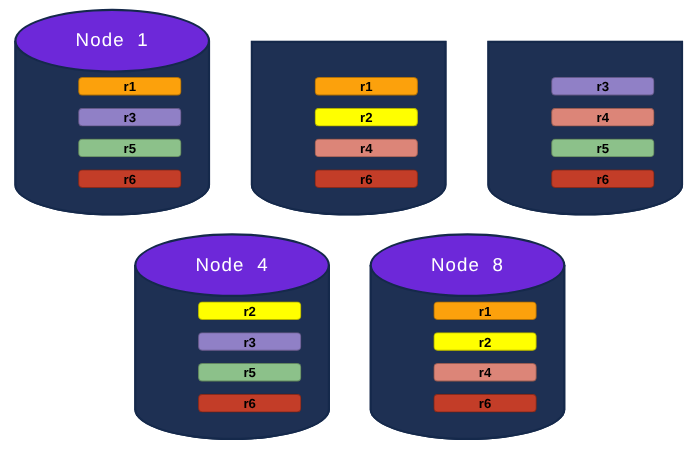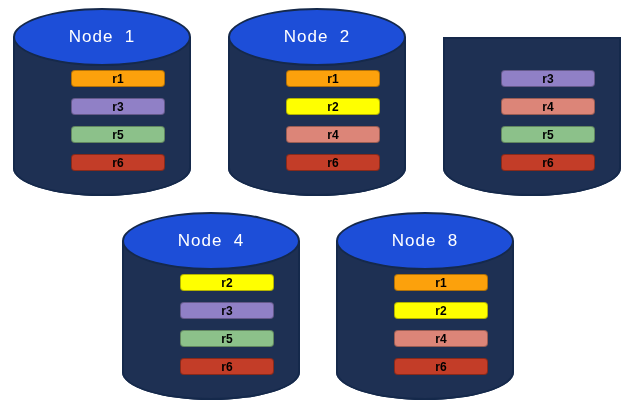--- a/index.html
+++ b/index.html
@@ -46,21 +46,21 @@
     background: #1E3053;
     border-radius: 0 0 50% 50% / 0 0 28px 28px;
     box-shadow: inset 0 0 0 2px #15294B;
   }
   .cyl-top {
     position: absolute;
     left: 0;
     top: 0;
     width: 100%;
     height: 58px;
-    background: #1d4ed8;
+    background: #6d28d9;
     border: 2px solid #15294B;
     border-radius: 50%;
     box-sizing: border-box;
     display: flex;
     align-items: center;
     justify-content: center;
   }
   .node-title {
     color: #ffffff;
     font-size: 17px;
@@ -103,23 +103,20 @@
     <div class="bars">
           <div class="bar" style="background: rgb(252, 161, 12);">r1</div>
           <div class="bar" style="background: rgb(144, 128, 198);">r3</div>
           <div class="bar" style="background: rgb(140, 193, 138);">r5</div>
           <div class="bar" style="background: rgb(195, 61, 40);">r6</div>
         </div>
   </div>
 
   <div class="cylinder">
     <div class="cyl-body"></div>
-    <div class="cyl-top">
-      <span class="node-title">Node  2</span>
-    </div>
     <div class="bars">
           <div class="bar" style="background: rgb(252, 161, 12);">r1</div>
           <div class="bar" style="background: rgb(255, 255, 0);">r2</div>
           <div class="bar" style="background: rgb(220, 133, 120);">r4</div>
           <div class="bar" style="background: rgb(195, 61, 40);">r6</div>
         </div>
   </div>
 
   <div class="cylinder">
     <div class="cyl-body"></div>

